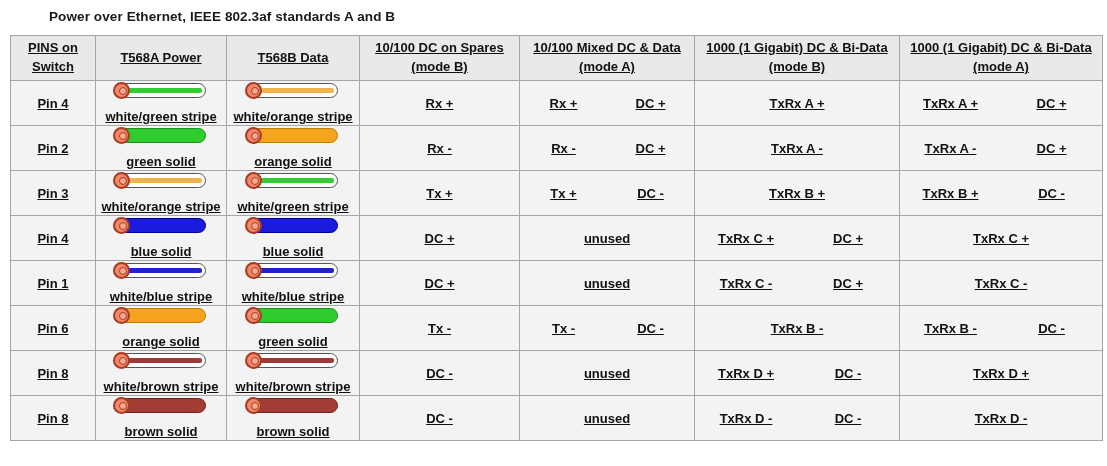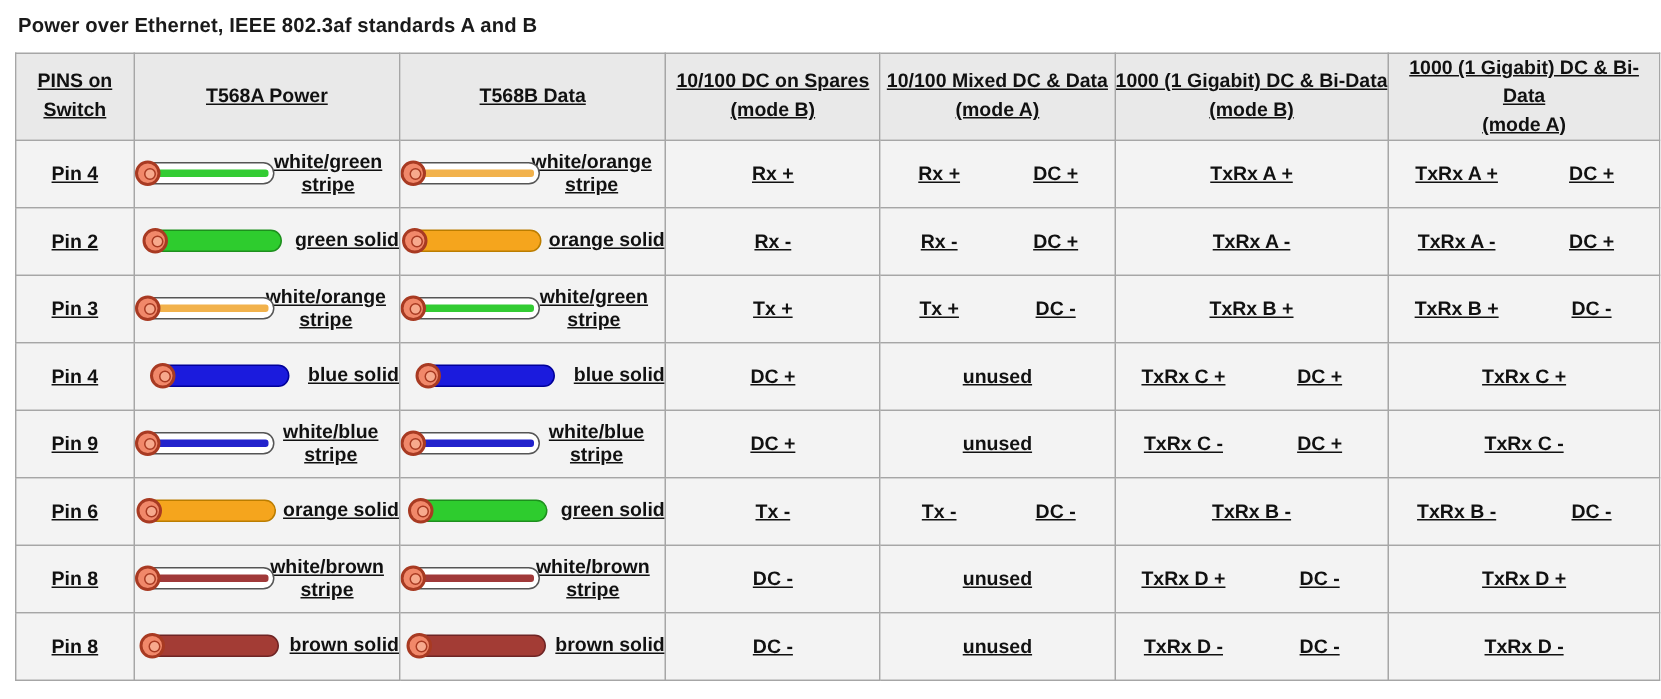--- a/index.html
+++ b/index.html
@@ -3,38 +3,38 @@
 <meta charset="utf-8">
 <style>
   html,body{margin:0;padding:0;background:#ffffff;}
   body{
     width:1107px;height:466px;overflow:hidden;
     font-family:"Liberation Sans","DejaVu Sans",sans-serif;
     color:#111;
   }
   .title{
     font-size:13.5px;font-weight:bold;color:#1a1a1a;
-    padding:9px 0 0 12px;letter-spacing:.1px;
+    padding:9px 0 0 12px;letter-spacing:.1px;margin-left:37px;
   }
   table.poe{
     border-collapse:collapse;margin:11px 0 0 10px;table-layout:fixed;text-decoration:underline;
   }
   table.poe th,table.poe td{
     border:1px solid #a6a6a6;
     font-size:13px;font-weight:bold;color:#111;
     text-align:center;vertical-align:middle;
     padding:0;height:44px;overflow:hidden;
   }
   table.poe th{background:#e9e9e9;line-height:1.45;}
   table.poe td{background:#f3f3f3;}
   
   .pair{display:flex;width:100%;}
   .pair span{flex:1;text-align:center;}
   
-  .colorcell{display:flex;flex-direction:row;align-items:center;justify-content:flex-start;height:100%;}
+  .colorcell{display:flex;flex-direction:column;align-items:center;justify-content:space-between;height:100%;}
   .wire{position:relative;width:96px;height:18px;margin:1px auto 1px;}
   .wire .body{
     position:absolute;left:9px;top:1px;width:84px;height:15px;
     border:1px solid #555;border-radius:3px 8px 8px 3px;box-sizing:border-box;
     display:flex;align-items:center;
   }
   .wire .stripe{height:5px;margin:0 3px;flex:1;border-radius:2px;}
   .wire .tip{
     position:absolute;left:0;top:0;width:17px;height:17px;border-radius:50%;
     background:#f1886a;border:2px solid #a83a22;box-sizing:border-box;z-index:2;
@@ -244,21 +244,21 @@
         <td><span>unused</span></td>
         <td>
           <div class="pair">
             <span>TxRx C +</span>
             <span>DC +</span>
           </div>
         </td>
         <td><span>TxRx C +</span></td>
       </tr>
       <tr>
-        <td>Pin 9</td>
+        <td>Pin 1</td>
         <td>
           <div class="colorcell">
             <div class="wire">
               <div class="body" style="background: rgb(255, 255, 255); border-color: rgb(85, 85, 85);">
                 <div class="stripe" style="background: rgb(35, 35, 204);"></div>
               </div>
               <div class="tip">
                 <i></i>
               </div>
             </div>

